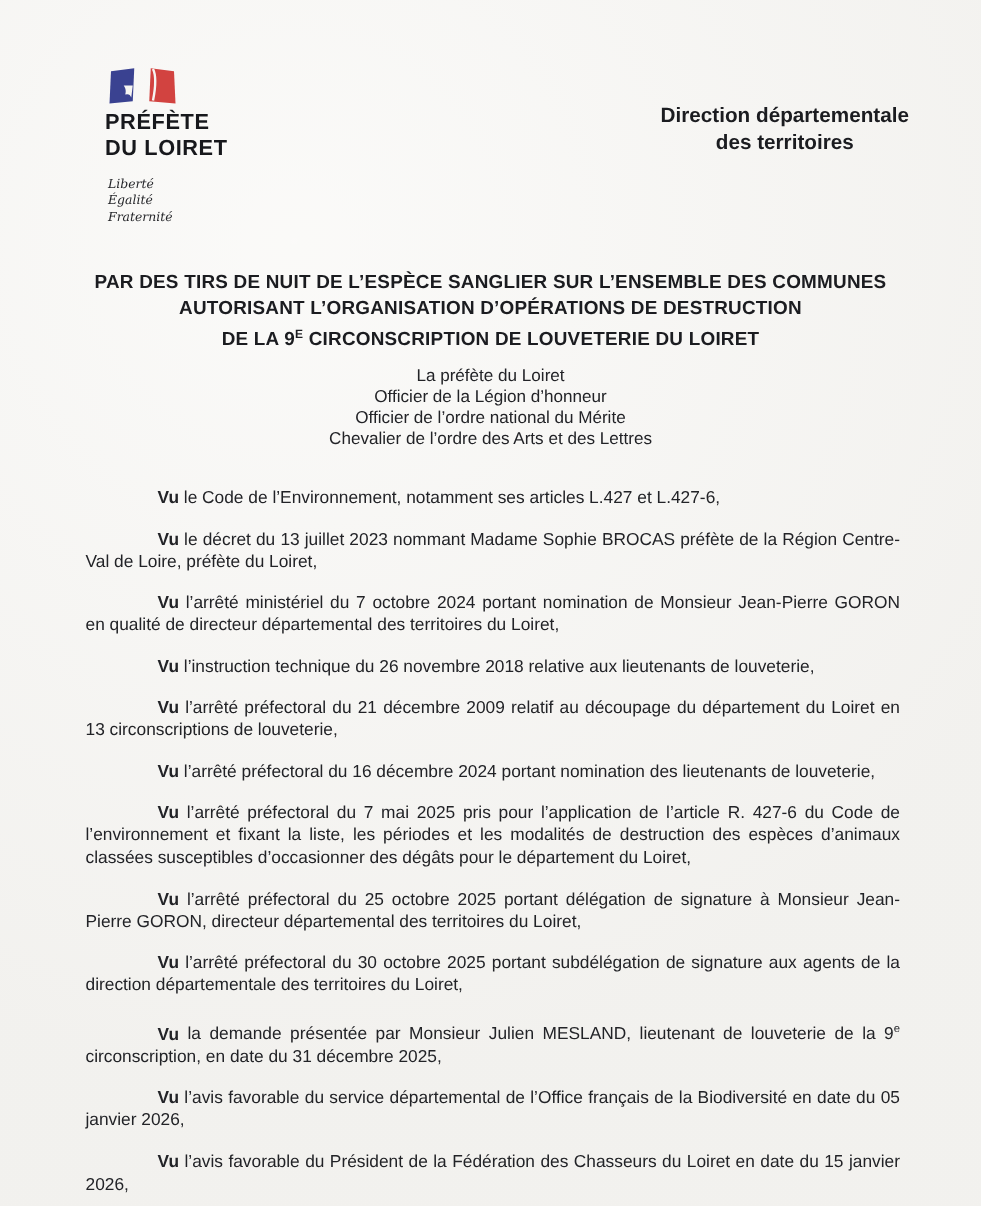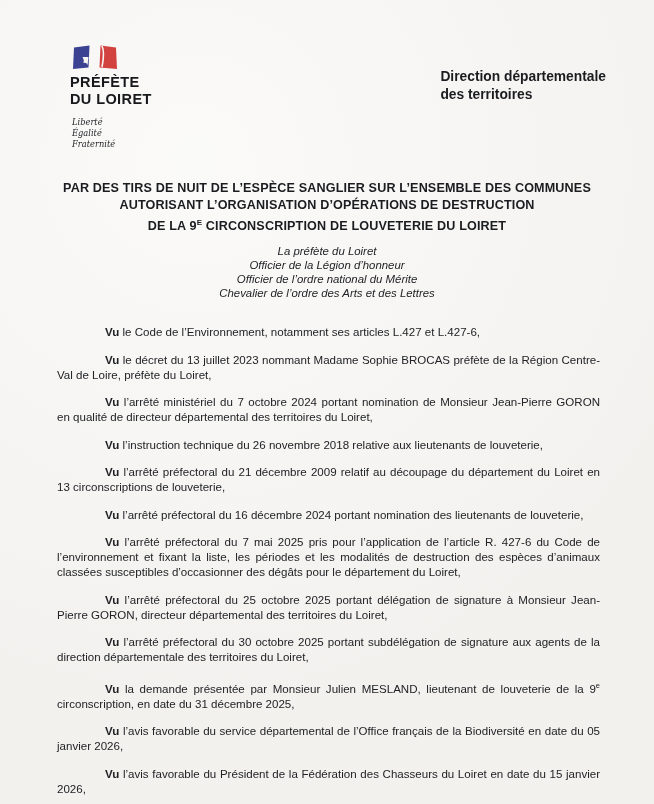--- a/index.html
+++ b/index.html
@@ -39,21 +39,21 @@
     margin-top: 9px;
     margin-left: 2px;
     font-family: "DejaVu Serif", serif;
     font-style: italic;
     font-size: 8.3px;
     line-height: 11px;
     color: #26272b;
   }
   .direction {
     margin-top: 24px;
-    text-align: left;
+    text-align: center;
     font-weight: 700;
     font-size: 13.8px;
     line-height: 17.5px;
     color: #1b1c20;
   }
 
   
   .title {
     margin-top: 30px;
     text-align: center;
@@ -63,21 +63,20 @@
     letter-spacing: 0.15px;
     color: #1b1c20;
     padding: 0 30px;
   }
   .title sup { font-size: 8px; }
 
   
   .authority {
     margin-top: 9px;
     text-align: center;
-    font-style: italic;
     font-size: 11.4px;
     line-height: 14px;
     color: #222327;
   }
 
   
   .recitals {
     margin: 25px 54px 0 57px;
     font-size: 11.55px;
     line-height: 15px;

